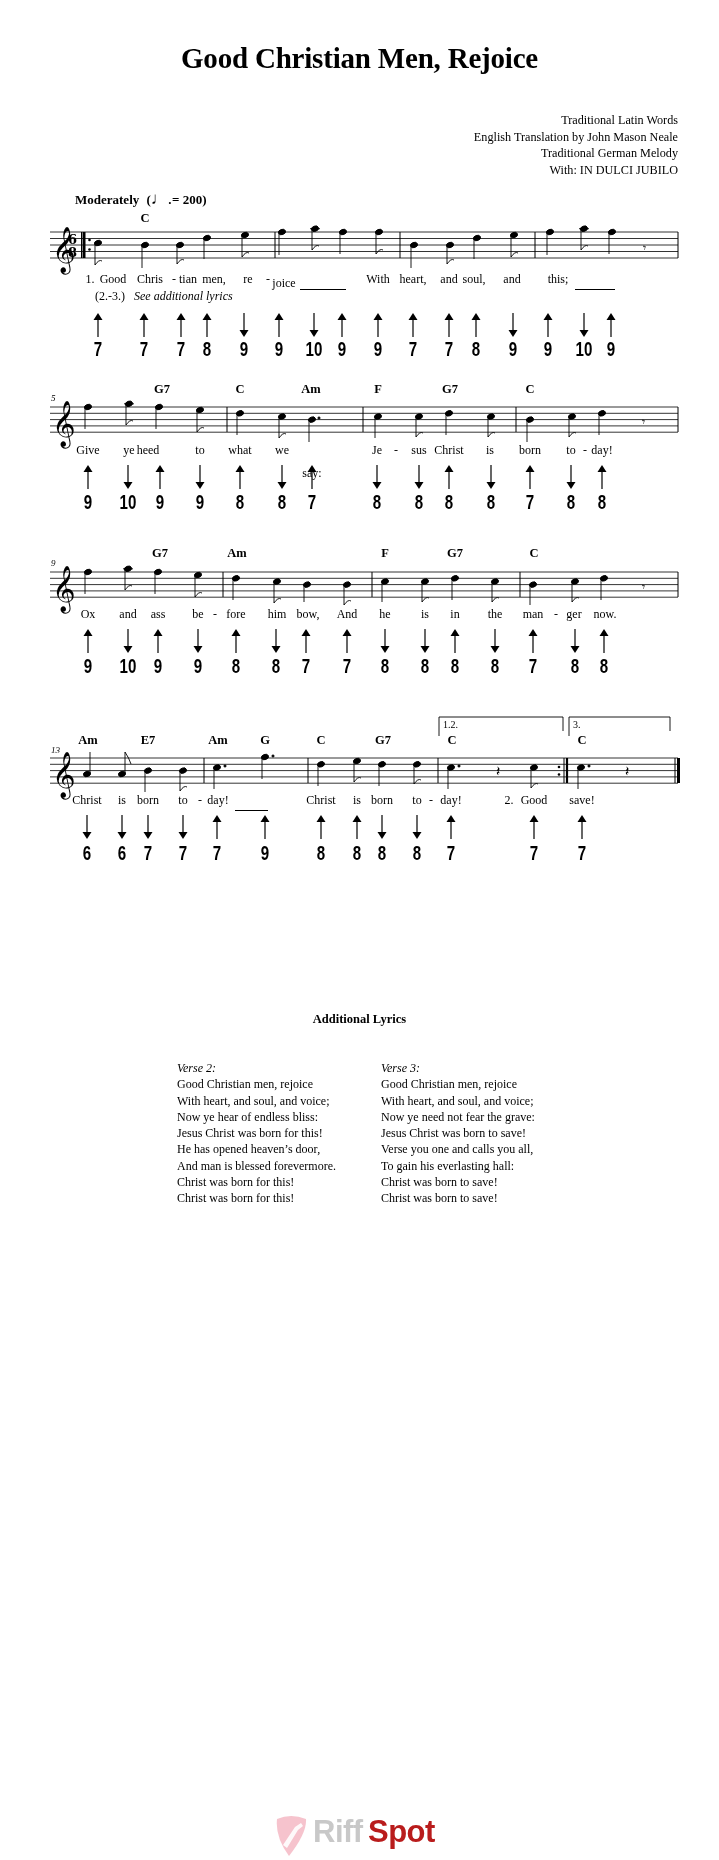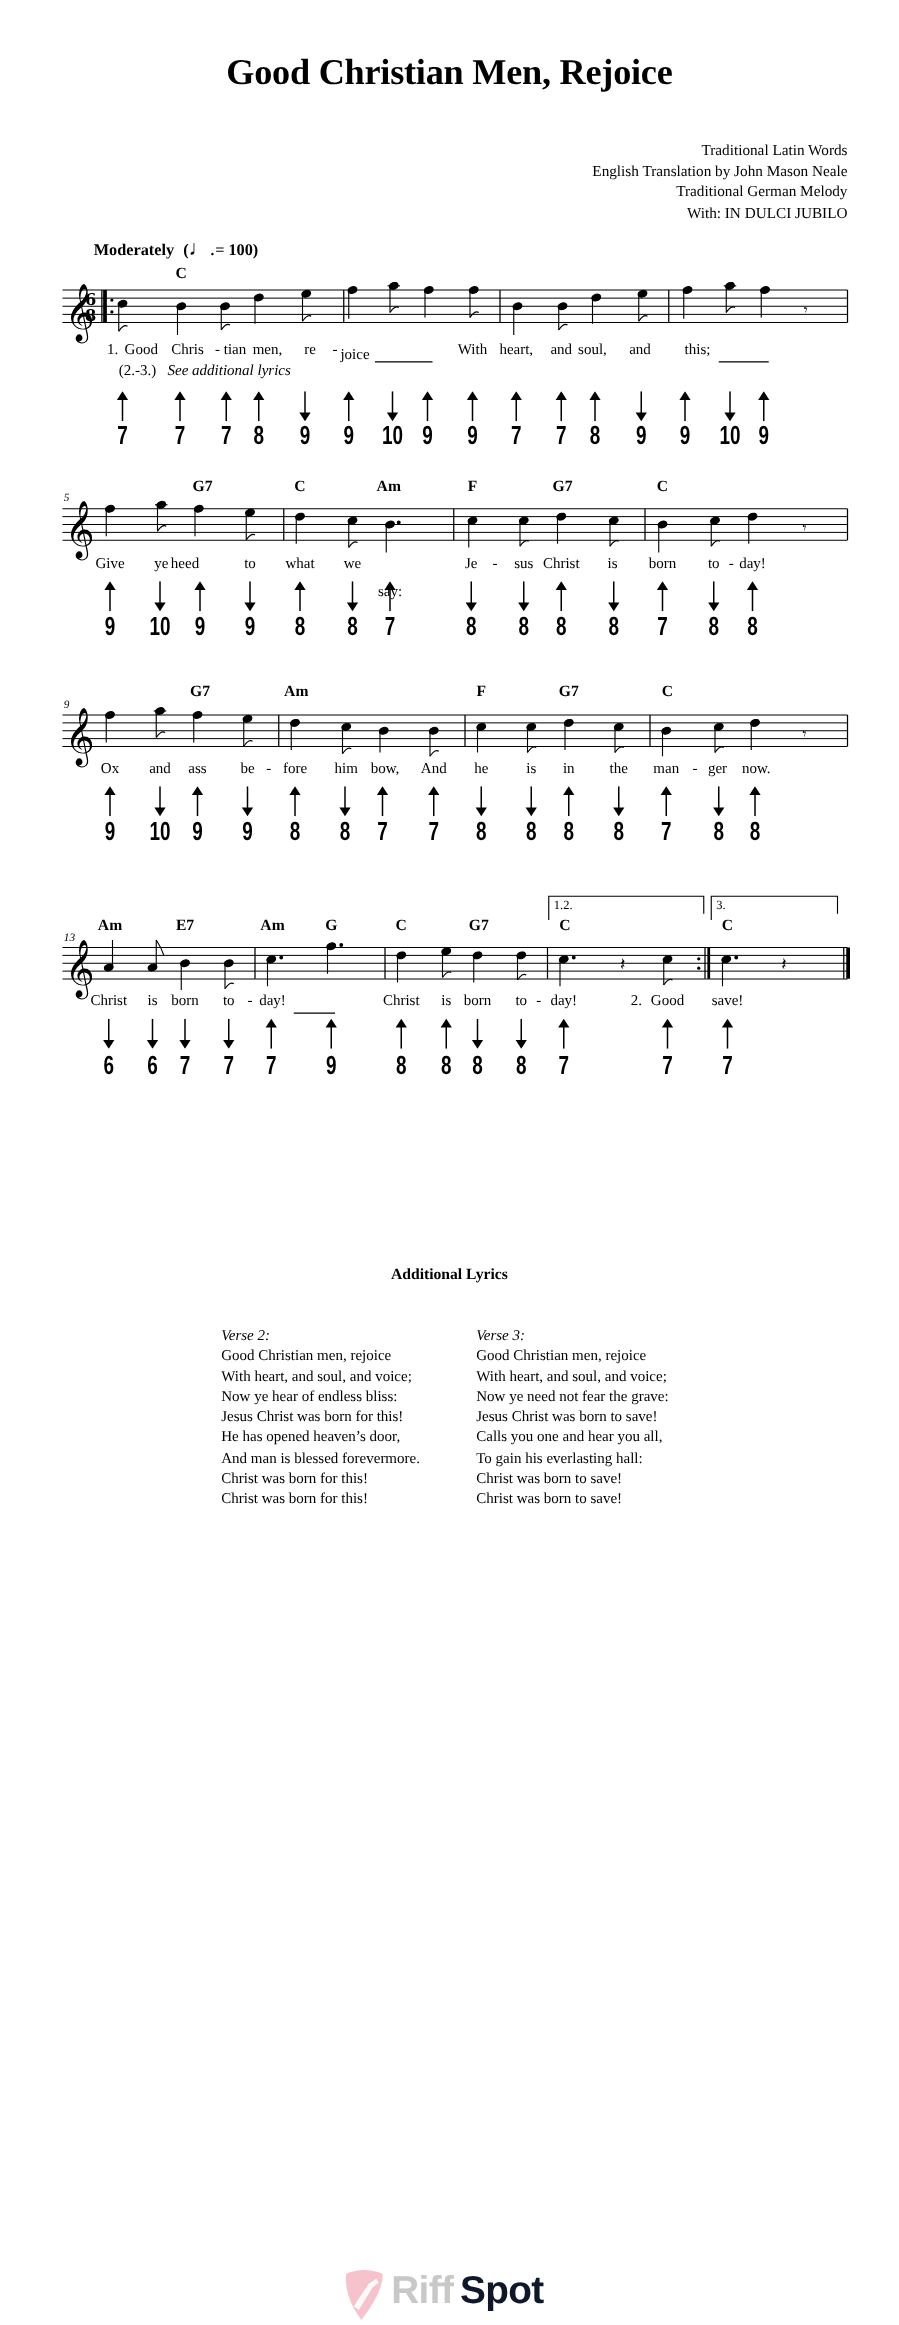--- a/index.html
+++ b/index.html
@@ -29,21 +29,21 @@
 
 <div class="abs credits">
   <div>Traditional Latin Words</div>
   <div>English Translation by John Mason Neale</div>
   <div>Traditional German Melody</div>
   <div>With: IN DULCI JUBILO</div>
 </div>
 
 <div class="abs tempo">
   <span>Moderately</span>
-  <span style="margin-left:4px;">(</span><span class="note">♩.</span><span>= 100)</span>
+  <span style="margin-left:4px;">(</span><span class="note">♩.</span><span>= 200)</span>
 </div>
 
 <svg class="abs" style="left:0;top:0;" width="719" height="900" viewBox="0 0 719 900">
   <defs>
     <g id="treble">
       <text font-family="DejaVu Sans, sans-serif" font-size="42" x="0" y="0">𝄞</text>
     </g>
   </defs>
 
   <g stroke="#000" stroke-width="0.8">
@@ -683,26 +683,26 @@
   <div>And man is blessed forevermore.</div>
   <div>Christ was born for this!</div>
   <div>Christ was born for this!</div>
 </div>
 <div class="abs verse" style="left:381px;top:1060px;">
   <div class="vlabel">Verse 3:</div>
   <div>Good Christian men, rejoice</div>
   <div>With heart, and soul, and voice;</div>
   <div>Now ye need not fear the grave:</div>
   <div>Jesus Christ was born to save!</div>
-  <div>Calls you one and hear you all,</div>
+  <div>Verse you one and calls you all,</div>
   <div>To gain his everlasting hall:</div>
   <div>Christ was born to save!</div>
   <div>Christ was born to save!</div>
 </div>
 
 <div class="abs logo">
   <svg class="abs" style="left:2px;top:3px;" width="36" height="42" viewBox="0 0 36 42">
     <path d="M4 4 Q18 -2 33 4 Q34 18 16 41 Q2 22 4 4 Z" fill="#f6c3cd"></path>
     <path d="M10 30 L22 12 L28 8 L30 11 L25 15 L14 33 Z" fill="#ffffff" opacity="0.9"></path>
   </svg>
   <span class="abs logo-text" style="left:42px;top:2px;color:#c8c8c8;">Riff</span>
-    <span class="abs logo-text" style="left:97px;top:2px;color:#0f172a;">Spot</span>
+    <span class="abs logo-text" style="left:97px;top:2px;color:#b91c1c;">Spot</span>
 </div>
 
 </body></html>

